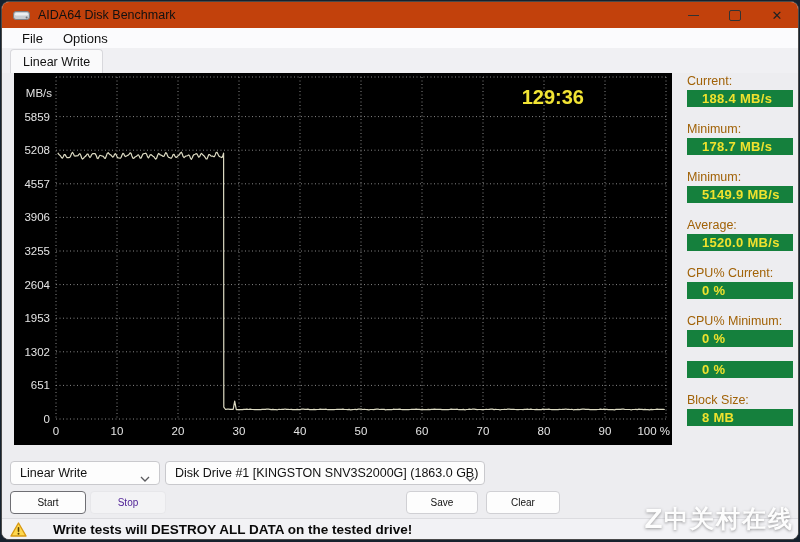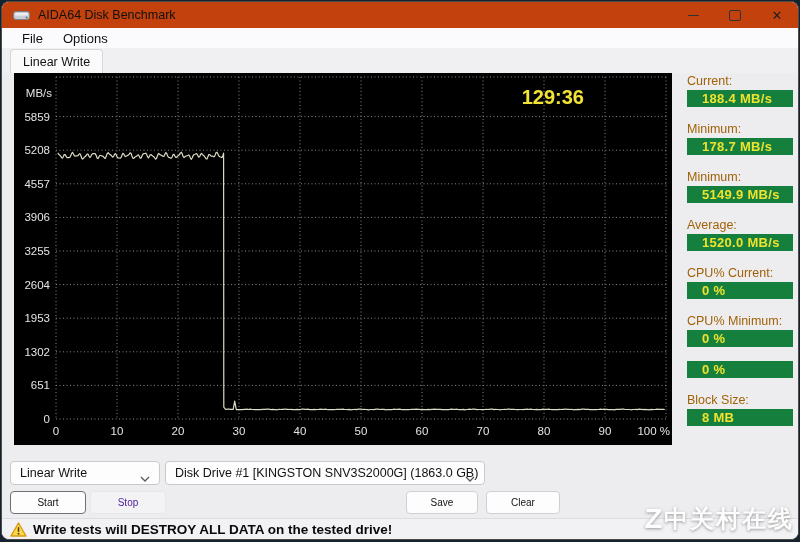--- a/index.html
+++ b/index.html
@@ -43,21 +43,21 @@
   #test-dropdown{left:8px;top:388px;width:150px;}
   #drive-dropdown{left:163px;top:388px;width:320px;}
 
   .btn{position:absolute;top:418px;height:23px;background:#fdfdfd;border:1px solid #d0d0d4;border-radius:4px;font-size:10px;color:#111;display:flex;align-items:center;justify-content:center;box-sizing:border-box;}
   #start-button{left:8px;width:76px;border-color:#6f6f74;}
   #stop-button{left:88px;width:76px;background:#f3f3f5;border-color:#e7e7ea;color:#4c1d95;}
   #save-button{left:404px;width:72px;}
   #clear-button{left:484px;width:74px;}
 
   
-  #statusbar{position:absolute;left:0;top:516px;width:100%;height:21px;background:#f2f2f5;border-top:1px solid #dcdce0;display:flex;align-items:center;}
+  #statusbar{position:absolute;left:0;top:516px;width:100%;height:21px;background:#f2f2f5;border-top:1px solid #dcdce0;display:flex;align-items:center;gap:20px;}
   #warning-icon{margin-left:8px;display:flex;align-items:center;}
   #status-text{margin-left:6px;font-size:13.5px;font-weight:bold;color:#0a0a0a;white-space:nowrap;}
 
   
   #watermark{position:absolute;right:4px;bottom:4px;display:flex;align-items:center;gap:2px;color:rgba(255,255,255,.97);text-shadow:0 1px 3px rgba(40,40,40,.45);z-index:50;}
   #watermark .zol-text{font-size:24px;font-weight:bold;letter-spacing:2px;}
   #watermark .zol-z{font-size:28px;font-weight:900;line-height:1;transform:scaleX(1.05);}
 </style>
 </head>
 <body>

